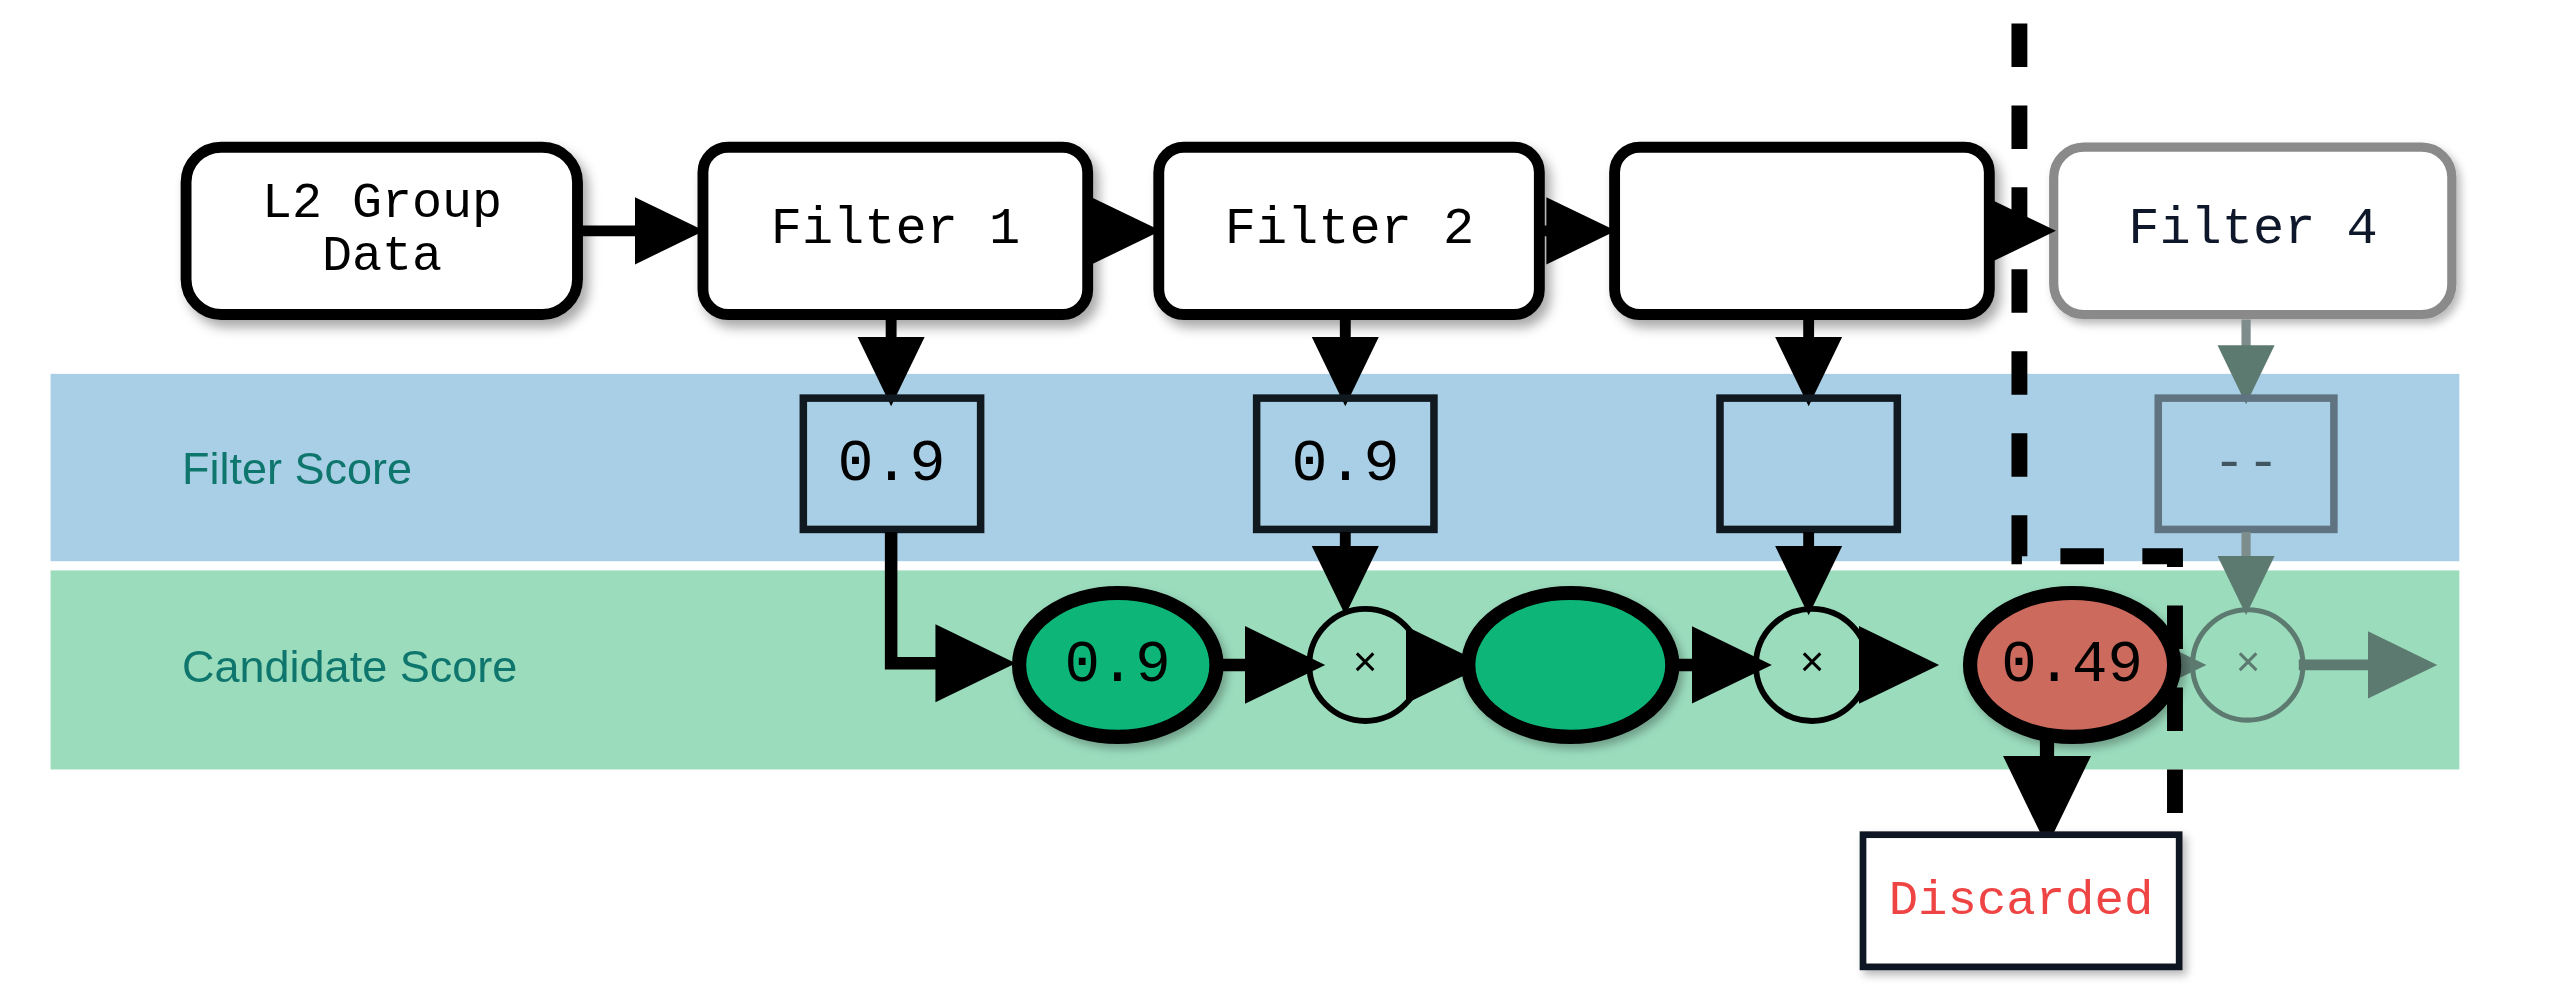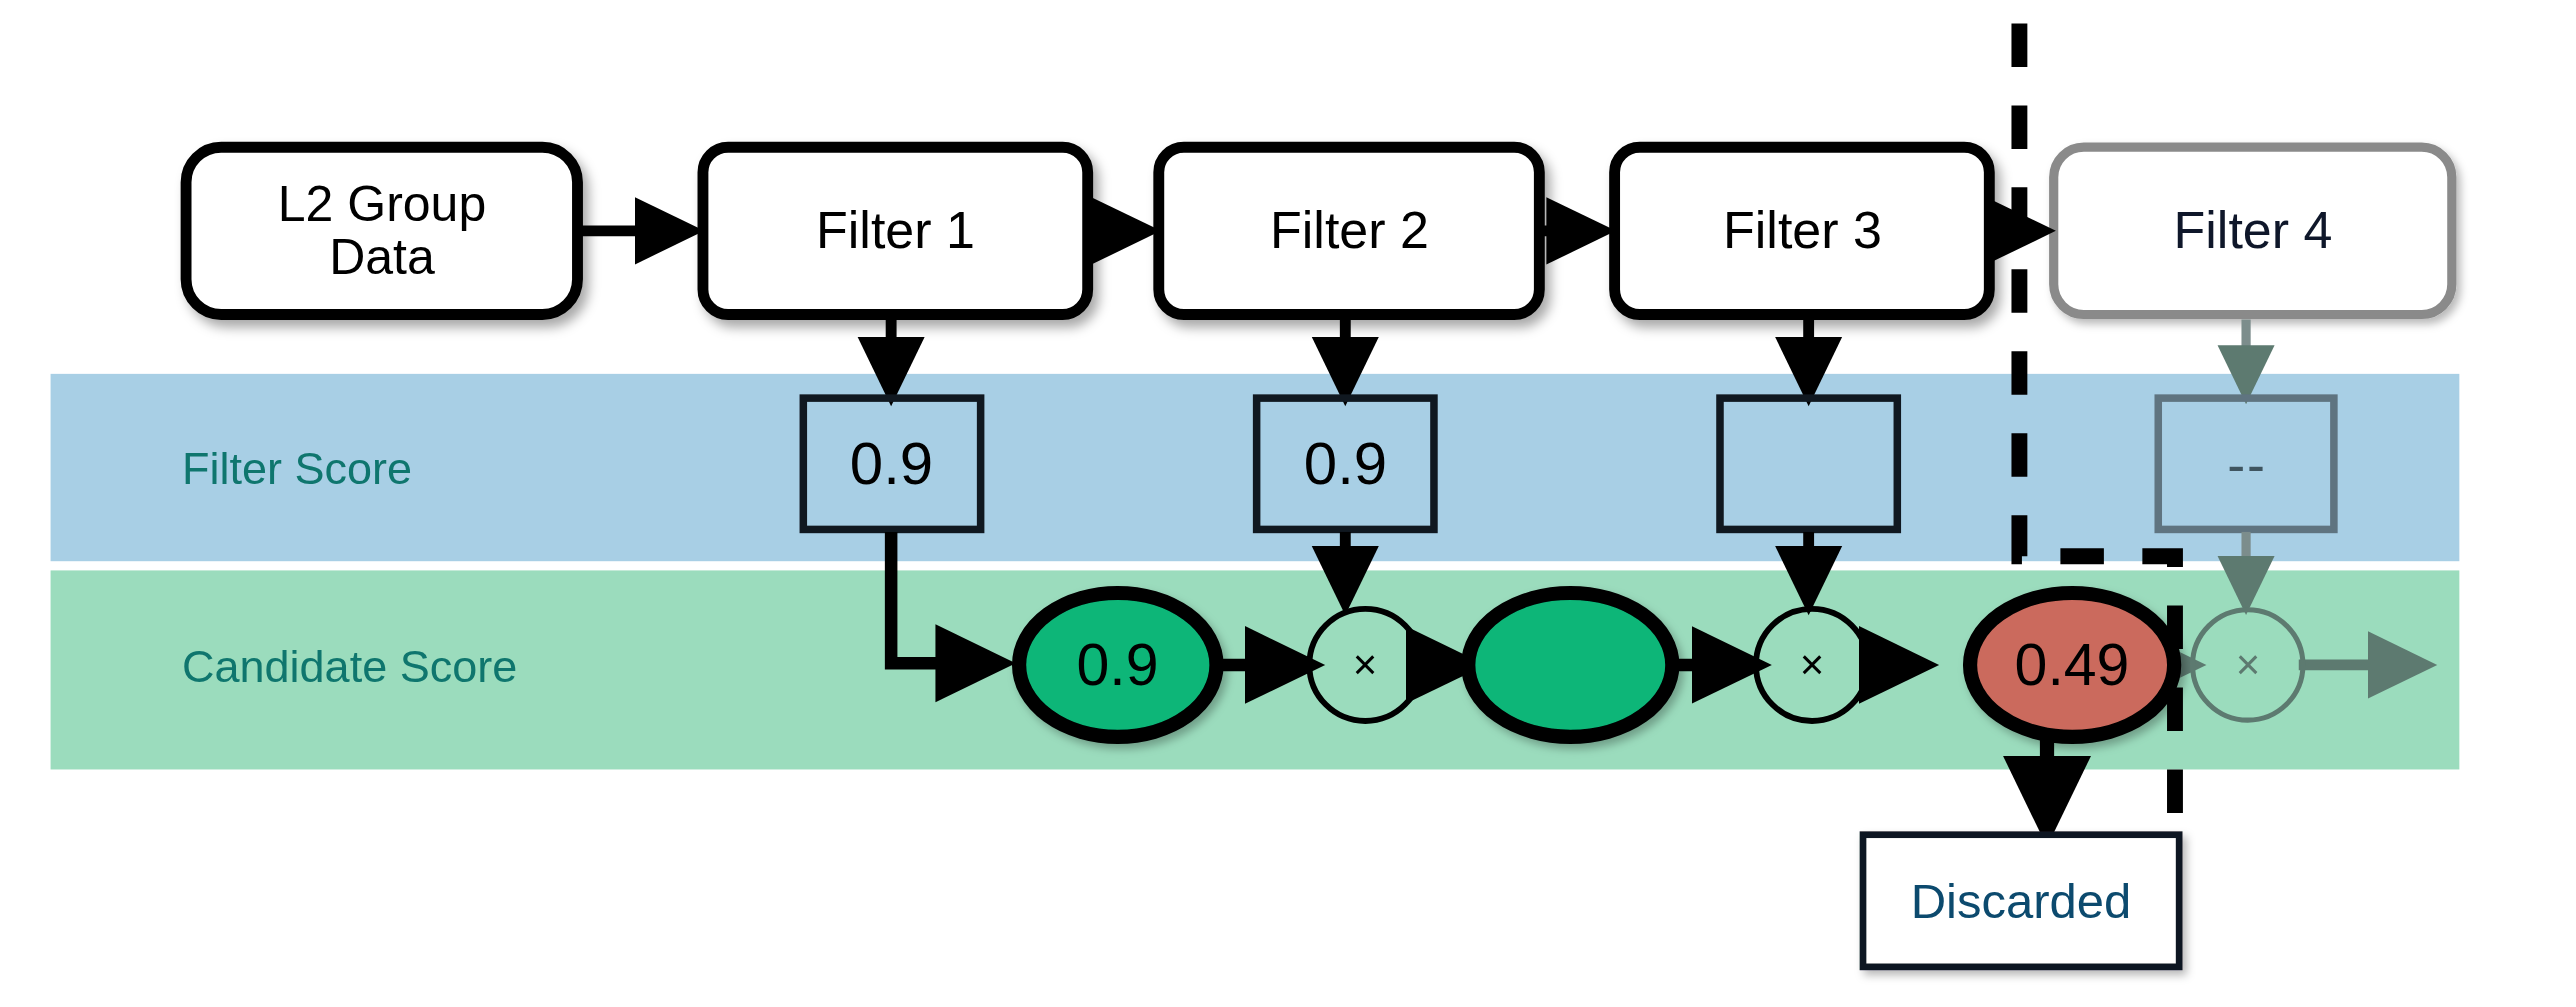--- a/index.html
+++ b/index.html
@@ -14,22 +14,22 @@
   .txt{position:absolute;white-space:nowrap;color:#111111;}
   .band-label{font-size:45px;color:#0f766e;margin-left:38px;}
   .box-label{font-size:52px;color:#000;text-align:center;line-height:1.05;}
   .box-label.small{font-size:50px;}
   .grey-label{color:#0f172a;}
   .score-label{font-size:60px;color:#000;}
   .dash-label{font-size:54px;color:#3f5560;letter-spacing:1.7px;}
   .node-label{font-size:59px;color:#000;}
   .times-label{font-size:42px;color:#000;}
   .times-label.grey{color:#5d7a70;}
-  .disc-label{font-size:49px;color:#0c4a6e;}
-  .ctr{position:absolute;display:flex;align-items:center;justify-content:center;}
+  .disc-label{font-size:49px;color:#ef4444;}
+  .ctr{position:absolute;display:flex;align-items:center;justify-content:center;font-family:Liberation Mono, monospace;}
 </style>
 </head>
 <body>
 
 <div id="root">
 
   <svg id="svgmain" viewBox="0 0 3079 1204">
     <defs>
       <marker id="ah" markerWidth="7" markerHeight="7" refX="5.2" refY="3.5" orient="auto" markerUnits="strokeWidth">
         <path d="M0,0.4 L6.4,3.5 L0,6.6 z" fill="#000"></path>
@@ -117,23 +117,20 @@
     <span class="box-label small">L2 Group</span>
     <span class="box-label small">Data</span>
   </div>
 
   <div class="ctr" style="left:703px;top:147px;width:385px;height:167px;">
     <span class="box-label">Filter 1</span>
   </div>
   <div class="ctr" style="left:1159px;top:147px;width:381px;height:167px;">
     <span class="box-label">Filter 2</span>
   </div>
-  <div class="ctr" style="left:1615px;top:147px;width:375px;height:167px;">
-    <span class="box-label">Filter 3</span>
-  </div>
   <div class="ctr" style="left:2054px;top:147px;width:398px;height:167px;">
     <span class="box-label grey-label">Filter 4</span>
   </div>
 
   <div class="ctr" style="left:803px;top:398px;width:177px;height:131px;">
     <span class="score-label">0.9</span>
   </div>
   <div class="ctr" style="left:1257px;top:398px;width:177px;height:131px;">
     <span class="score-label">0.9</span>
   </div>

